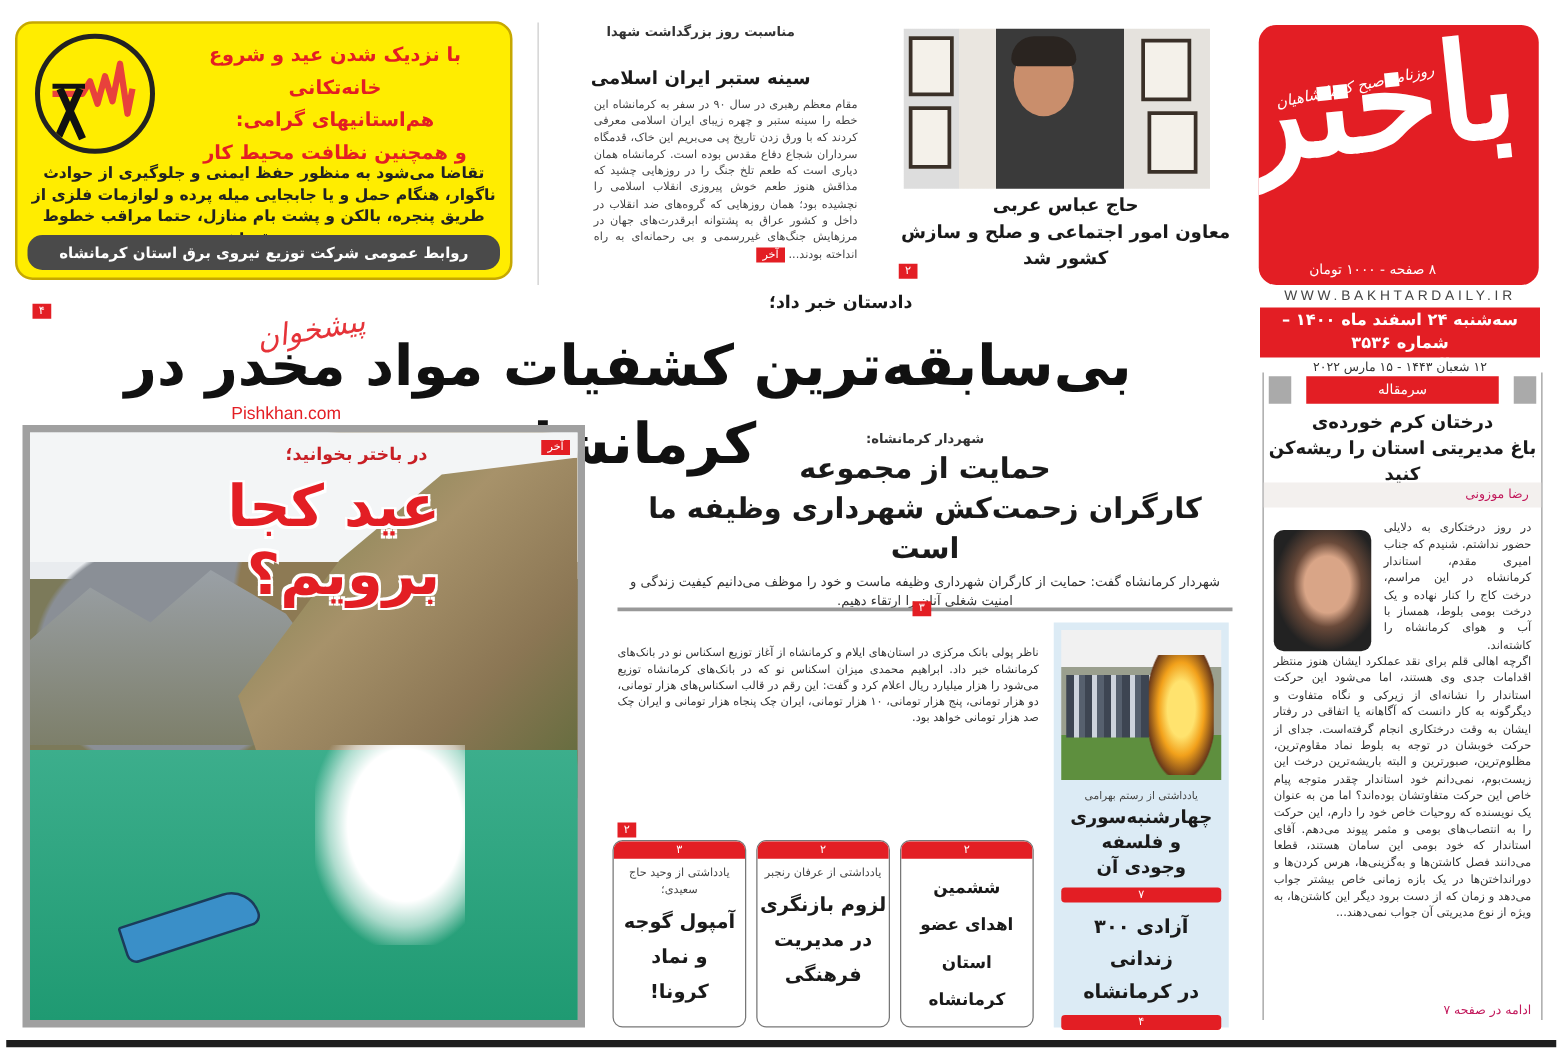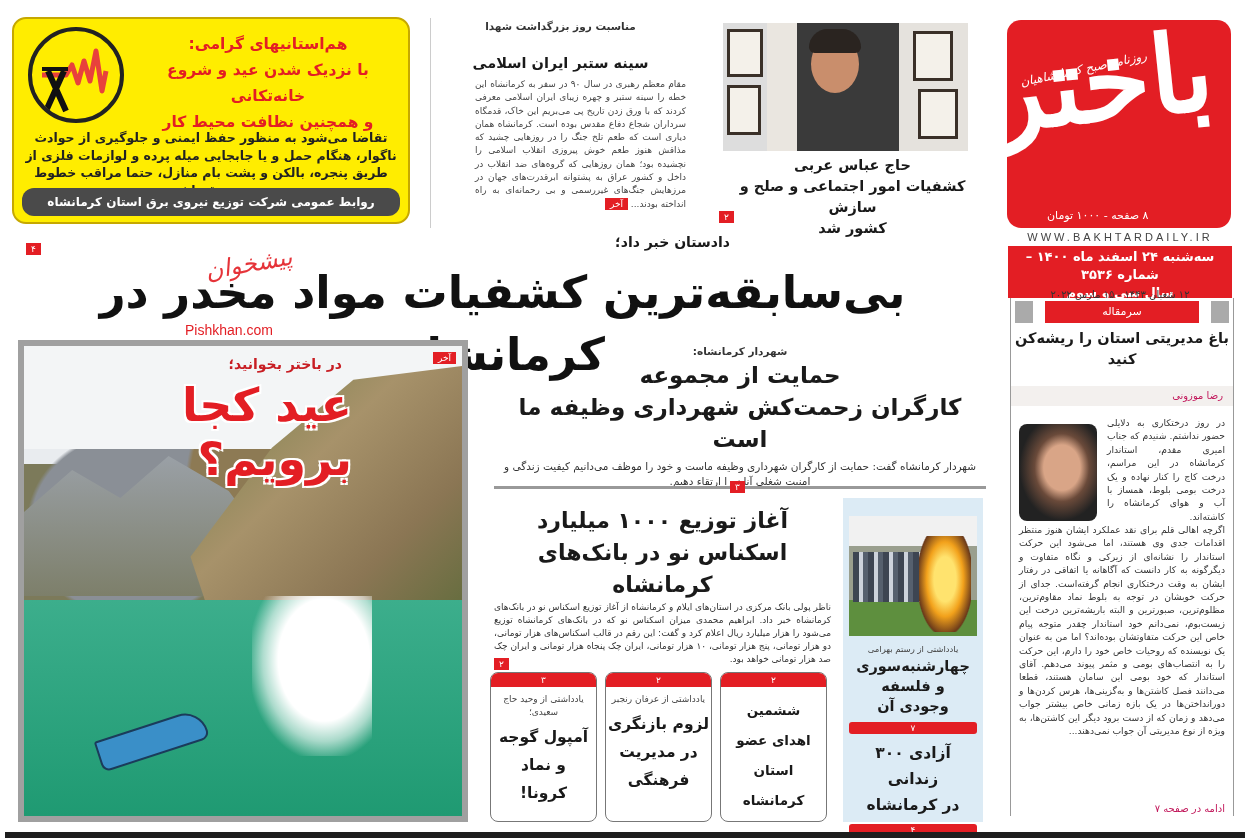--- a/index.html
+++ b/index.html
@@ -6,21 +6,21 @@
   html, body { width: 1250px; height: 838px; background: #ffffff; overflow: hidden; }
   body { font-family: "DejaVu Sans", sans-serif; direction: rtl; color: #1a1a1a; position: relative; }
   .abs { position: absolute; }
 
   
   .logo-box { left: 1007px; top: 20px; width: 224px; height: 208px; background: #e31e24; border-radius: 14px; overflow: hidden; }
   .logo-title { position: absolute; right: 18px; top: 8px; font-family: "DejaVu Serif", serif; font-size: 108px; font-weight: bold; color: #fff; line-height: 1; letter-spacing: -6px; transform: rotate(-6deg); }
   .logo-tagline { position: absolute; left: 12px; top: 42px; font-size: 12px; color: #fff; font-style: italic; transform: rotate(-12deg); }
   .logo-price { position: absolute; left: 40px; bottom: 6px; font-size: 11px; color: #fff; }
   .site-url { left: 1008px; top: 231px; width: 224px; text-align: center; font-size: 11px; letter-spacing: 3px; color: #444; direction: ltr; font-family: "Liberation Sans", sans-serif; }
-  .issue-box { left: 1008px; top: 246px; width: 224px; height: 52px; background: #e31e24; color: #fff; text-align: center; font-weight: bold; font-size: 13px; line-height: 18px; padding-top: 2px; }
+  .issue-box { left: 1008px; top: 246px; width: 224px; height: 40px; background: #e31e24; color: #fff; text-align: center; font-weight: bold; font-size: 13px; line-height: 18px; padding-top: 2px; }
   .hijri-date { left: 1008px; top: 289px; width: 224px; text-align: center; font-size: 10px; color: #333; }
 
   
   .editorial { left: 1010px; top: 298px; width: 224px; height: 518px; border-right: 1px solid #999; border-left: 1px solid #999; }
   .ed-label-row { position: absolute; top: 3px; left: 4px; right: 4px; height: 22px; }
   .ed-gray-left { position: absolute; left: 0; top: 0; width: 18px; height: 22px; background: #aaa; }
   .ed-gray-right { position: absolute; right: 0; top: 0; width: 18px; height: 22px; background: #aaa; }
   .ed-label { position: absolute; left: 30px; right: 30px; top: 0; height: 22px; background: #e31e24; color: #fff; font-size: 11px; text-align: center; line-height: 22px; }
   .ed-title { position: absolute; top: 30px; left: 4px; right: 4px; text-align: center; font-weight: bold; font-size: 14.5px; line-height: 21px; }
   .ed-author-bar { position: absolute; top: 88px; left: 0; right: 0; height: 20px; background: #f3f0ee; font-size: 10px; color: #c2185b; padding-right: 10px; line-height: 20px; }
@@ -79,32 +79,32 @@
   .mayor { left: 490px; top: 345px; width: 500px; height: 148px; text-align: center; }
   .mayor-kicker { font-size: 10.5px; font-weight: bold; color: #333; }
   .mayor-title { font-weight: bold; font-size: 23px; line-height: 32px; margin-top: 2px; letter-spacing: -0.5px; }
   .mayor-lead { font-size: 10.5px; line-height: 15px; color: #333; margin-top: 4px; padding: 0 10px; }
   .mayor-rule { position: absolute; left: 4px; right: 4px; bottom: 4px; height: 3px; background: #999; }
   .mayor-badge { position: absolute; left: 240px; bottom: 0; }
 
   
   .bank { left: 490px; top: 505px; width: 345px; height: 165px; }
   .bank-title { text-align: center; font-weight: bold; font-size: 22px; line-height: 32px; letter-spacing: -0.5px; }
-  .bank-body { font-size: 9px; line-height: 13px; color: #333; text-align: justify; margin-top: 0; padding: 0 4px; }
+  .bank-body { font-size: 9px; line-height: 13px; color: #333; text-align: justify; margin-top: 12px; padding: 0 4px; }
   .bank-badge { position: absolute; left: 4px; bottom: 0; }
 
   
   .card { top: 672px; width: 107px; height: 150px; border: 1px solid #777; border-radius: 8px; overflow: hidden; text-align: center; background: #fff; }
   .card-bar { height: 14px; background: #e31e24; color: #fff; font-size: 9px; line-height: 14px; }
   .card-kicker { font-size: 9px; color: #444; line-height: 13px; margin-top: 6px; }
   .card-title { font-weight: bold; font-size: 15.5px; line-height: 28px; margin-top: 4px; }
   .card-title-tall { font-weight: bold; font-size: 13.5px; line-height: 30px; margin-top: 8px; }
 
   
-  .side { left: 843px; top: 498px; width: 140px; height: 324px; background: #dcebf5; padding: 18px 6px; }
+  .side { left: 843px; top: 498px; width: 140px; height: 324px; background: #dcebf5; padding: 6px 6px; }
   .side-photo { width: 100%; height: 120px; position: relative; overflow: hidden; background: linear-gradient(180deg, #f1f1f1 0 25%, #9a9f8e 25% 70%, #5e8f3e 70%); }
   .side-fire { position: absolute; right: 6px; top: 20px; width: 52px; height: 96px; background: radial-gradient(ellipse at 50% 45%, #ffe36e 0 30%, #f2a11b 50%, #6b3a1a 75%, transparent 78%); }
   .side-people { position: absolute; left: 4px; top: 36px; width: 80px; height: 50px; background: repeating-linear-gradient(90deg, #3d4552 0 6px, #cdd3dc 6px 10px, #56606e 10px 15px); }
   .side-kicker { text-align: center; font-size: 8.5px; color: #444; margin-top: 8px; }
   .side-title { text-align: center; font-weight: bold; font-size: 14.5px; line-height: 20px; margin-top: 2px; }
   .side-bar { height: 12px; background: #e31e24; color: #fff; font-size: 9px; line-height: 12px; text-align: center; border-radius: 3px; margin-top: 6px; }
   .side-title2 { text-align: center; font-weight: bold; font-size: 15.5px; line-height: 26px; margin-top: 6px; }
 
   .bottom-rule { left: 5px; right: 5px; top: 832px; height: 6px; background: #1e1e1e; }
 </style>
@@ -123,40 +123,41 @@
 </div>
 <div class="abs hijri-date">۱۲ شعبان ۱۴۴۳ - ۱۵ مارس ۲۰۲۲</div>
 
 <div class="abs editorial">
   <div class="ed-label-row">
     <div class="ed-gray-left"></div>
     <div class="ed-label">سرمقاله</div>
     <div class="ed-gray-right"></div>
   </div>
   <div class="ed-title">
+    <div>درختان کرم خورده‌ی</div>
     <div>باغ مدیریتی استان را ریشه‌کن کنید</div>
   </div>
   <div class="ed-author-bar">رضا موزونی</div>
   <div class="ed-photo"></div>
   <div class="ed-body1">در روز درختکاری به دلایلی حضور نداشتم. شنیدم که جناب امیری مقدم، استاندار کرمانشاه در این مراسم، درخت کاج را کنار نهاده و یک درخت بومی بلوط، همساز با آب و هوای کرمانشاه را کاشته‌اند.</div>
   <div class="ed-body2">اگرچه اهالی قلم برای نقد عملکرد ایشان هنوز منتظر اقدامات جدی وی هستند، اما می‌شود این حرکت استاندار را نشانه‌ای از زیرکی و نگاه متفاوت و دیگرگونه به کار دانست که آگاهانه یا اتفاقی در رفتار ایشان به وقت درختکاری انجام گرفته‌است. جدای از حرکت خوبشان در توجه به بلوط نماد مقاوم‌ترین، مظلوم‌ترین، صبورترین و البته باریشه‌ترین درخت این زیست‌بوم، نمی‌دانم خود استاندار چقدر متوجه پیام خاص این حرکت متفاوتشان بوده‌اند؟ اما من به عنوان یک نویسنده که روحیات خاص خود را دارم، این حرکت را به انتصاب‌های بومی و مثمر پیوند می‌دهم. آقای استاندار که خود بومی این سامان هستند، قطعا می‌دانند فصل کاشتن‌ها و به‌گزینی‌ها، هرس کردن‌ها و دورانداختن‌ها در یک بازه زمانی خاص بیشتر جواب می‌دهد و زمان که از دست برود دیگر این کاشتن‌ها، به ویژه از نوع مدیریتی آن جواب نمی‌دهند...</div>
   <div class="ed-continue">ادامه در صفحه ۷</div>
 </div>
 
 <div class="abs ad">
   <div class="ad-logo">
     <svg width="88" height="88" viewBox="0 0 88 88">
       <path d="M10 44 H34 L40 34 L46 52 L52 30 L58 50 L64 20 L70 60 L74 40" fill="none" stroke="#e8413c" stroke-width="5" stroke-linejoin="round"></path>
       <path d="M10 38 H36" stroke="#111" stroke-width="4"></path>
       <path d="M16 40 L34 80 M32 40 L14 80" stroke="#111" stroke-width="6"></path>
     </svg>
   </div>
   <div class="ad-head">
+    <div>با نزدیک شدن عید و شروع خانه‌تکانی</div>
     <div>هم‌استانیهای گرامی:</div>
-    <div>با نزدیک شدن عید و شروع خانه‌تکانی</div>
     <div>و همچنین نظافت محیط کار</div>
   </div>
   <div class="ad-body">تقاضا می‌شود به منظور حفظ ایمنی و جلوگیری از حوادث ناگوار، هنگام حمل و یا جابجایی میله پرده و لوازمات فلزی از طریق پنجره، بالکن و پشت بام منازل، حتما مراقب خطوط سیم برق باشید.</div>
   <div class="ad-footer">روابط عمومی شرکت توزیع نیروی برق استان کرمانشاه</div>
 </div>
 
 <div class="abs martyrs">
   <div class="martyrs-kicker">مناسبت روز بزرگداشت شهدا</div>
   <div class="martyrs-title">
     <div>سینه ستبر ایران اسلامی</div>
@@ -171,21 +172,21 @@
   <div class="arabi-photo">
     <div class="arabi-frame" style="left:4px;top:6px;width:36px;height:48px;"></div>
     <div class="arabi-frame" style="left:4px;top:62px;width:34px;height:50px;"></div>
     <div class="arabi-frame" style="left:190px;top:8px;width:40px;height:50px;"></div>
     <div class="arabi-frame" style="left:195px;top:66px;width:40px;height:50px;"></div>
     <div class="arabi-face"></div>
     <div class="arabi-hair"></div>
   </div>
   <div class="arabi-caption">
     <div>حاج عباس عربی</div>
-    <div>کشفیات امور اجتماعی و صلح و سازش</div>
+    <div>معاون امور اجتماعی و صلح و سازش</div>
     <div>کشور شد</div>
   </div>
   <span class="badge-red" style="position:absolute;left:4px;bottom:2px;">۲</span>
 </div>
 
 <div class="abs kicker-main">دادستان خبر داد؛</div>
 <span class="abs badge-red page-badge-main">۴</span>
 <div class="abs main-headline">بی‌سابقه‌ترین کشفیات مواد مخدر در کرمانشاه</div>
 <div class="abs watermark">پیشخوان</div>
 <div class="abs watermark-url">Pishkhan.com</div>
@@ -208,24 +209,20 @@
   <div class="mayor-title">
     <div>حمایت از مجموعه</div>
     <div>کارگران زحمت‌کش شهرداری وظیفه ما است</div>
   </div>
   <div class="mayor-lead">شهردار کرمانشاه گفت: حمایت از کارگران شهرداری وظیفه ماست و خود را موظف می‌دانیم کیفیت زندگی و امنیت شغلی آنان را ارتقاء دهیم.</div>
   <div class="mayor-rule"></div>
   <span class="badge-red mayor-badge">۳</span>
 </div>
 
 <div class="abs bank">
-  <div class="bank-title">
-    <div>آغاز توزیع ۱۰۰۰ میلیارد</div>
-    <div>اسکناس نو در بانک‌های کرمانشاه</div>
-  </div>
   <div class="bank-body">ناظر پولی بانک مرکزی در استان‌های ایلام و کرمانشاه از آغاز توزیع اسکناس نو در بانک‌های کرمانشاه خبر داد. ابراهیم محمدی میزان اسکناس نو که در بانک‌های کرمانشاه توزیع می‌شود را هزار میلیارد ریال اعلام کرد و گفت: این رقم در قالب اسکناس‌های هزار تومانی، دو هزار تومانی، پنج هزار تومانی، ۱۰ هزار تومانی، ایران چک پنجاه هزار تومانی و ایران چک صد هزار تومانی خواهد بود.</div>
   <span class="badge-red bank-badge">۲</span>
 </div>
 
 <div class="abs card" style="left:720px;">
   <div class="card-bar">۲</div>
   <div class="card-title-tall">
     <div>ششمین</div>
     <div>اهدای عضو</div>
     <div>استان کرمانشاه</div>

